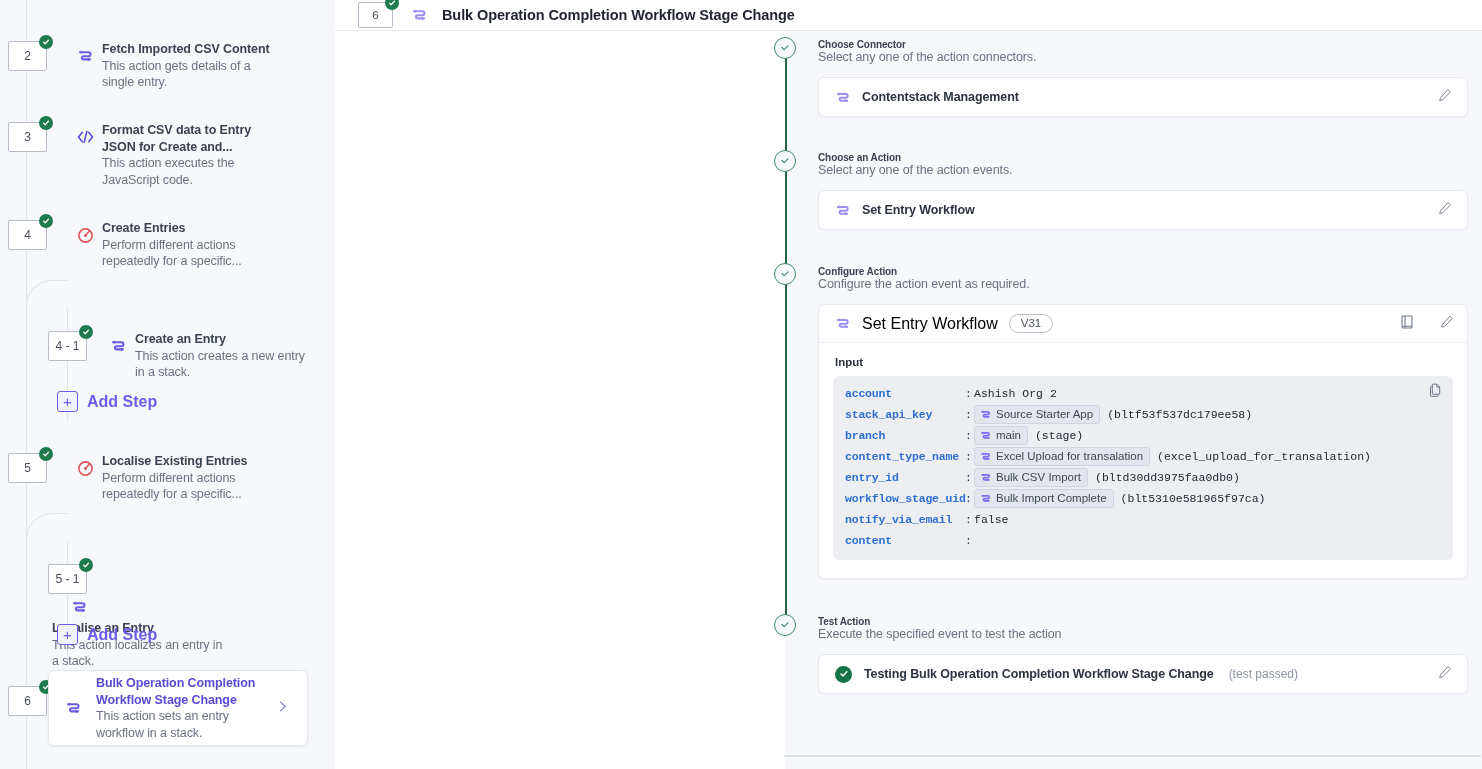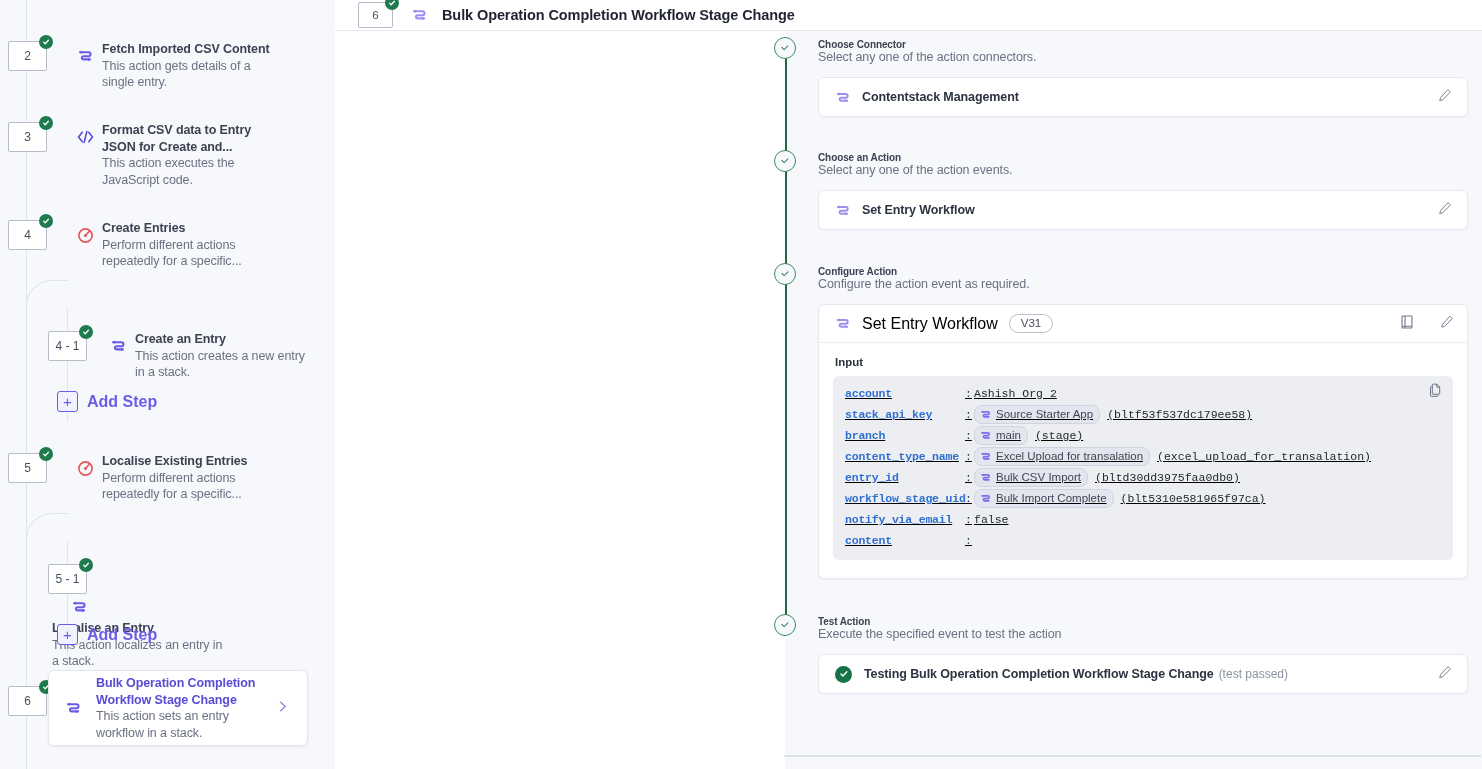--- a/index.html
+++ b/index.html
@@ -229,54 +229,53 @@
     position: relative;
   }
   .copy-ic {
     position: absolute; right: 11px; top: 7px; color: #6a7183;
   }
   .kv {
     display: flex; align-items: center;
     padding: 0 12px;
     min-height: 21px;
     font-family: "Liberation Mono", monospace;
-    text-decoration: underline;
   }
   .kv .k {
     color: #2f6fd0; font-size: 11.5px; font-weight: bold;
     width: 120px; flex: 0 0 120px;
     letter-spacing: -0.2px;
   }
   .kv .c { color: #333942; font-size: 11.5px; width: 9px; flex: 0 0 9px; }
   .kv .v { color: #222831; font-size: 11.5px; white-space: nowrap; }
   .chip {
     display: inline-flex; align-items: center; gap: 5px;
     background: #e3e6ee;
     border: 1px solid #cfd4e0;
-    border-radius: 8px;
+    border-radius: 3px;
     padding: 1px 6px 1px 5px;
     font-family: "Liberation Sans", sans-serif;
     font-size: 11.5px; color: #3f4654;
     margin-right: 7px;
     line-height: 15px;
   }
   .uid { color: #222831; font-size: 11.5px; }
 
   .test-row { height: 38px; display: flex; align-items: center; padding: 0 16px; }
   .test-ok {
     width: 17px; height: 17px; border-radius: 50%;
     background: #157347; margin-right: 12px;
     display: flex; align-items: center; justify-content: center;
     flex: 0 0 17px;
   }
   .test-lbl {
     font-size: 12.5px; font-weight: bold; color: #2c3340;
     letter-spacing: -0.1px;
   }
-  .test-state { font-size: 12px; color: #8b92a2; margin-left: 5px; }
+  .test-state { font-size: 12px; color: #8b92a2; margin-left: 15px; }
 
   .bottom-div {
     position: absolute; left: 784px; top: 755px;
     width: 697px; height: 2px; background: #dde1ea;
   }
 </style>
 </head>
 <body>
 
 <div class="app">

